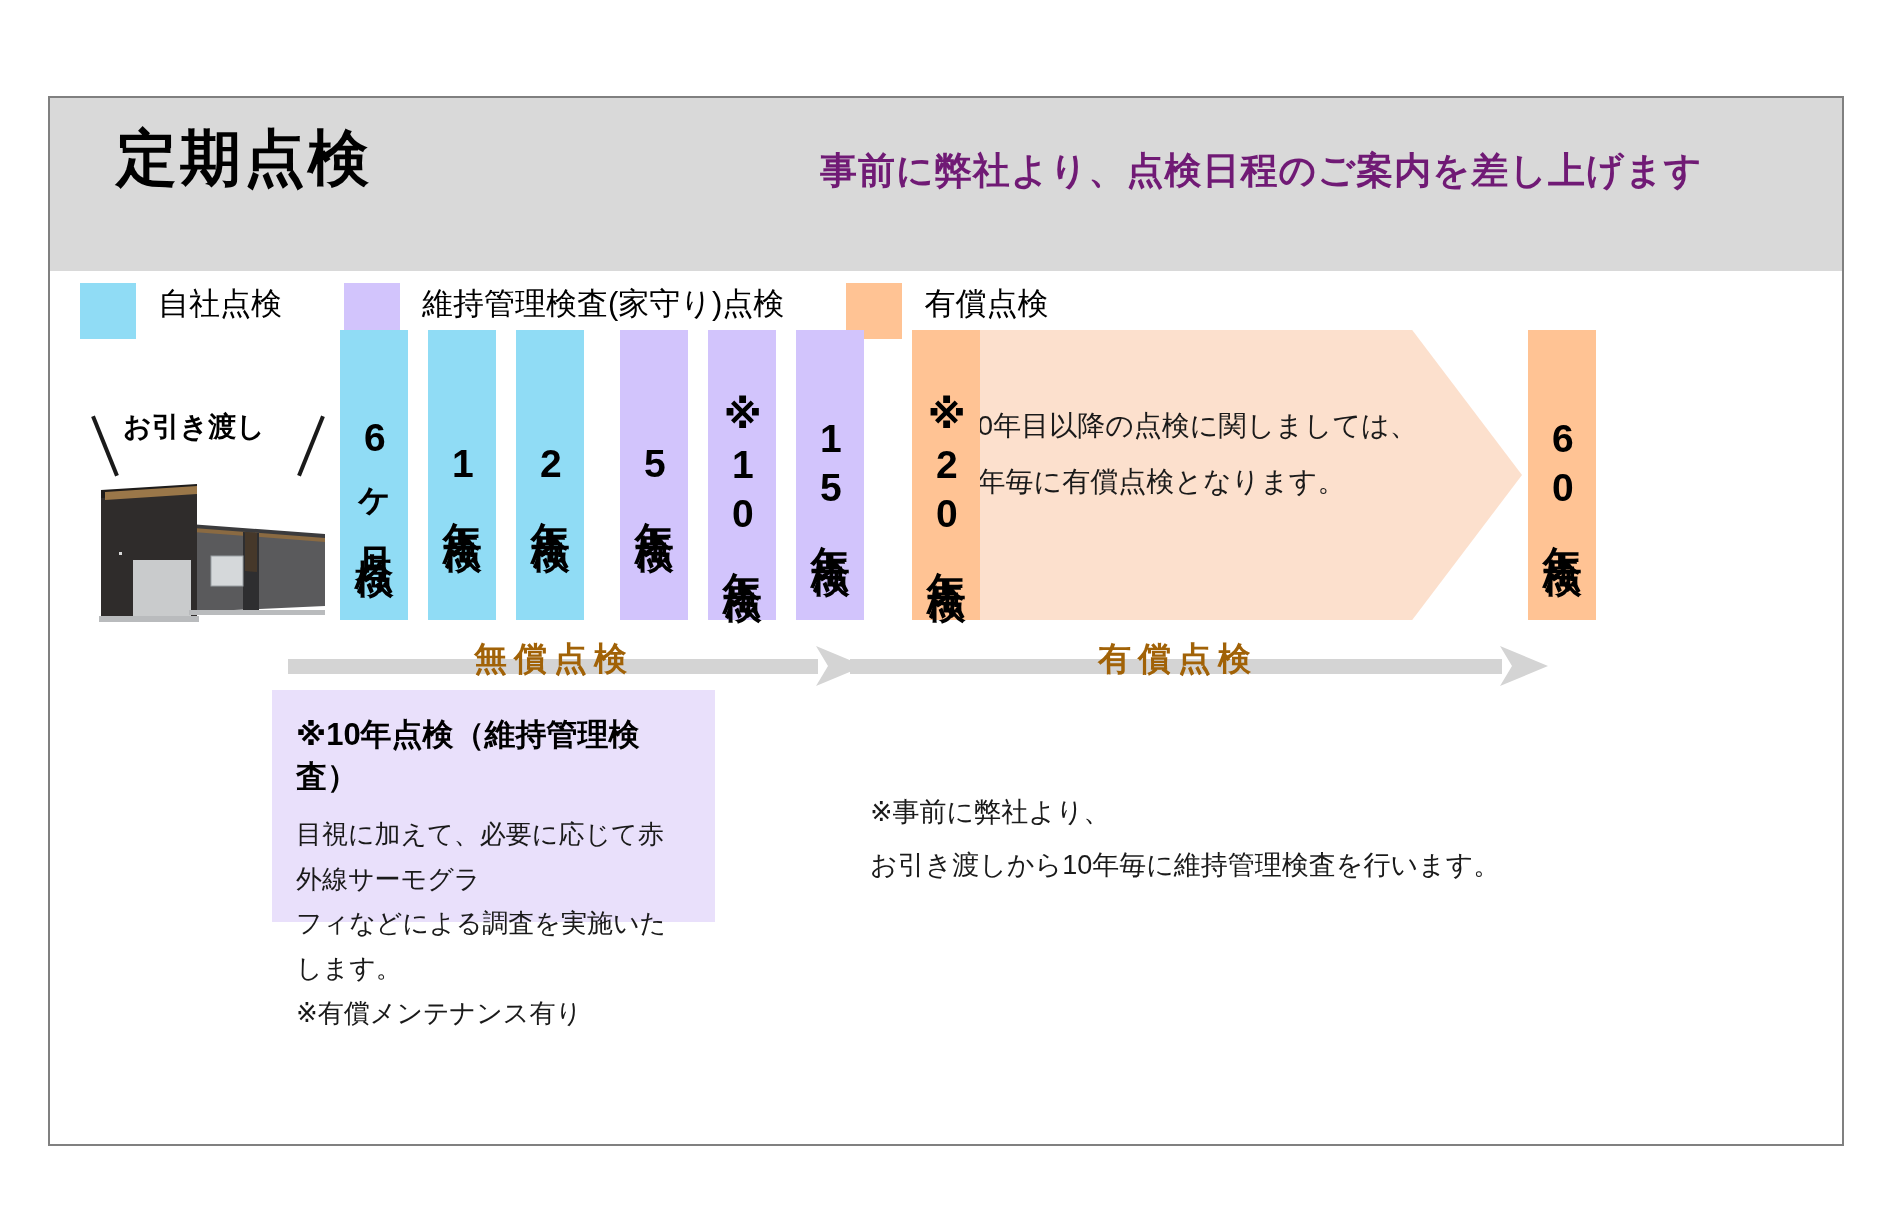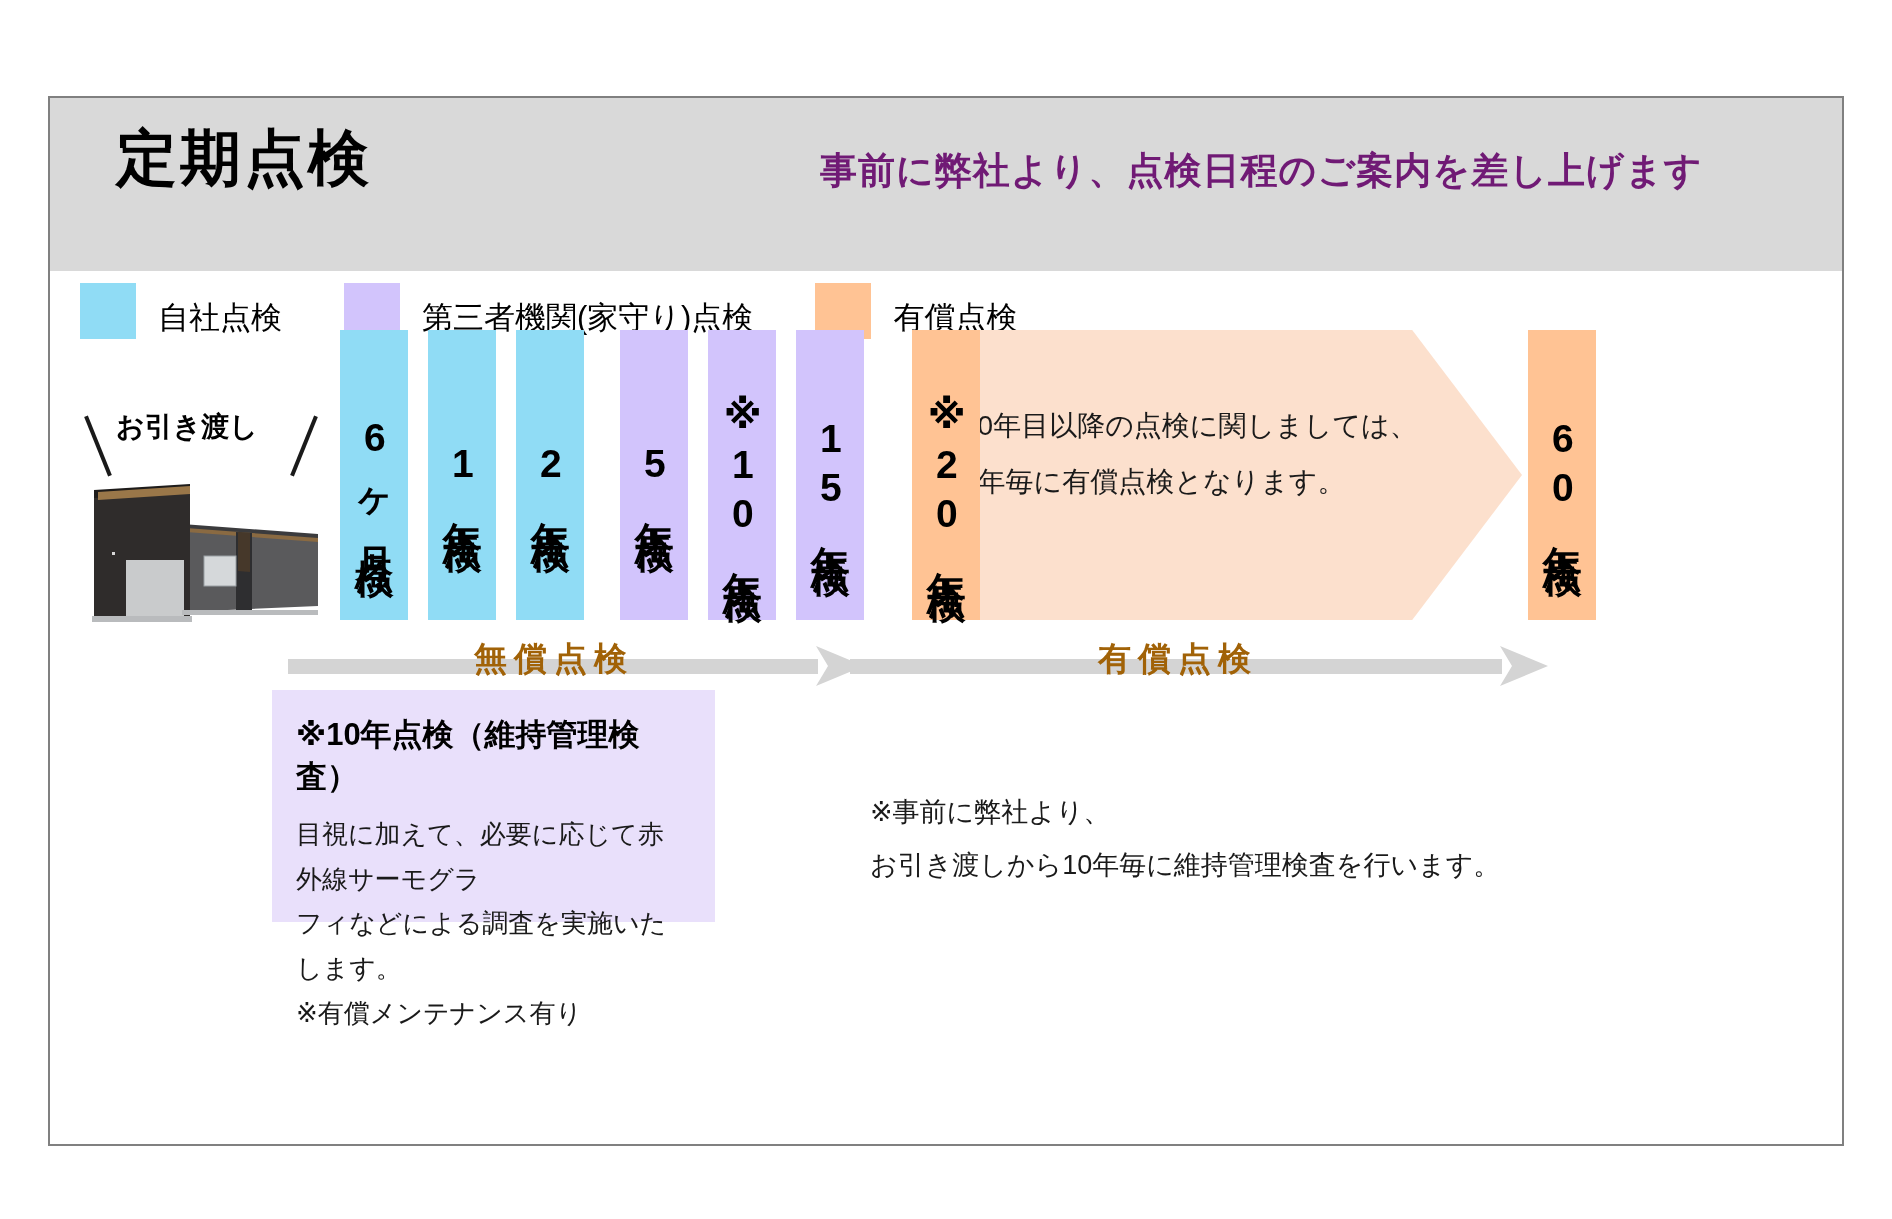--- a/index.html
+++ b/index.html
@@ -51,36 +51,36 @@
     white-space: nowrap;
   }
 
   
   #legend {
     position: absolute;
     left: 30px; top: 185px;
     display: flex;
     align-items: center;
   }
-  .legend-item { display: flex; align-items: flex-end; }
+  .legend-item { display: flex; align-items: flex-start; }
   .legend-swatch {
     width: 56px; height: 56px;
     margin-right: 22px;
   }
   .legend-label {
     font-size: 31px;
     color: #000;
     white-space: nowrap;
     margin-right: 62px;
   }
 
   
   #handover-group {
     position: absolute;
-    left: 18px; top: 300px;
+    left: 25px; top: 300px;
     width: 260px; height: 250px;
   }
   #handover-label {
     position: absolute;
     left: 48px; top: 10px;
     font-size: 28px;
     font-weight: bold;
     white-space: nowrap;
     color: #000;
   }
@@ -209,21 +209,21 @@
     <div id="header-subtitle">事前に弊社より、点検日程のご案内を差し上げます</div>
   </div>
 
   <div id="legend">
     <div class="legend-item">
       <span class="legend-swatch" style="background:#90dcf5"></span>
       <span class="legend-label">自社点検</span>
     </div>
     <div class="legend-item">
       <span class="legend-swatch" style="background:#d2c4fc"></span>
-      <span class="legend-label">第三者機関(家守り)点検</span>
+      <span class="legend-label">維持管理検査(家守り)点検</span>
     </div>
     <div class="legend-item">
       <span class="legend-swatch" style="background:#ffc394"></span>
       <span class="legend-label">有償点検</span>
     </div>
   </div>
 
   <div id="handover-group">
     <div class="slash" id="slash-left"></div>
     <div class="slash" id="slash-right"></div>

